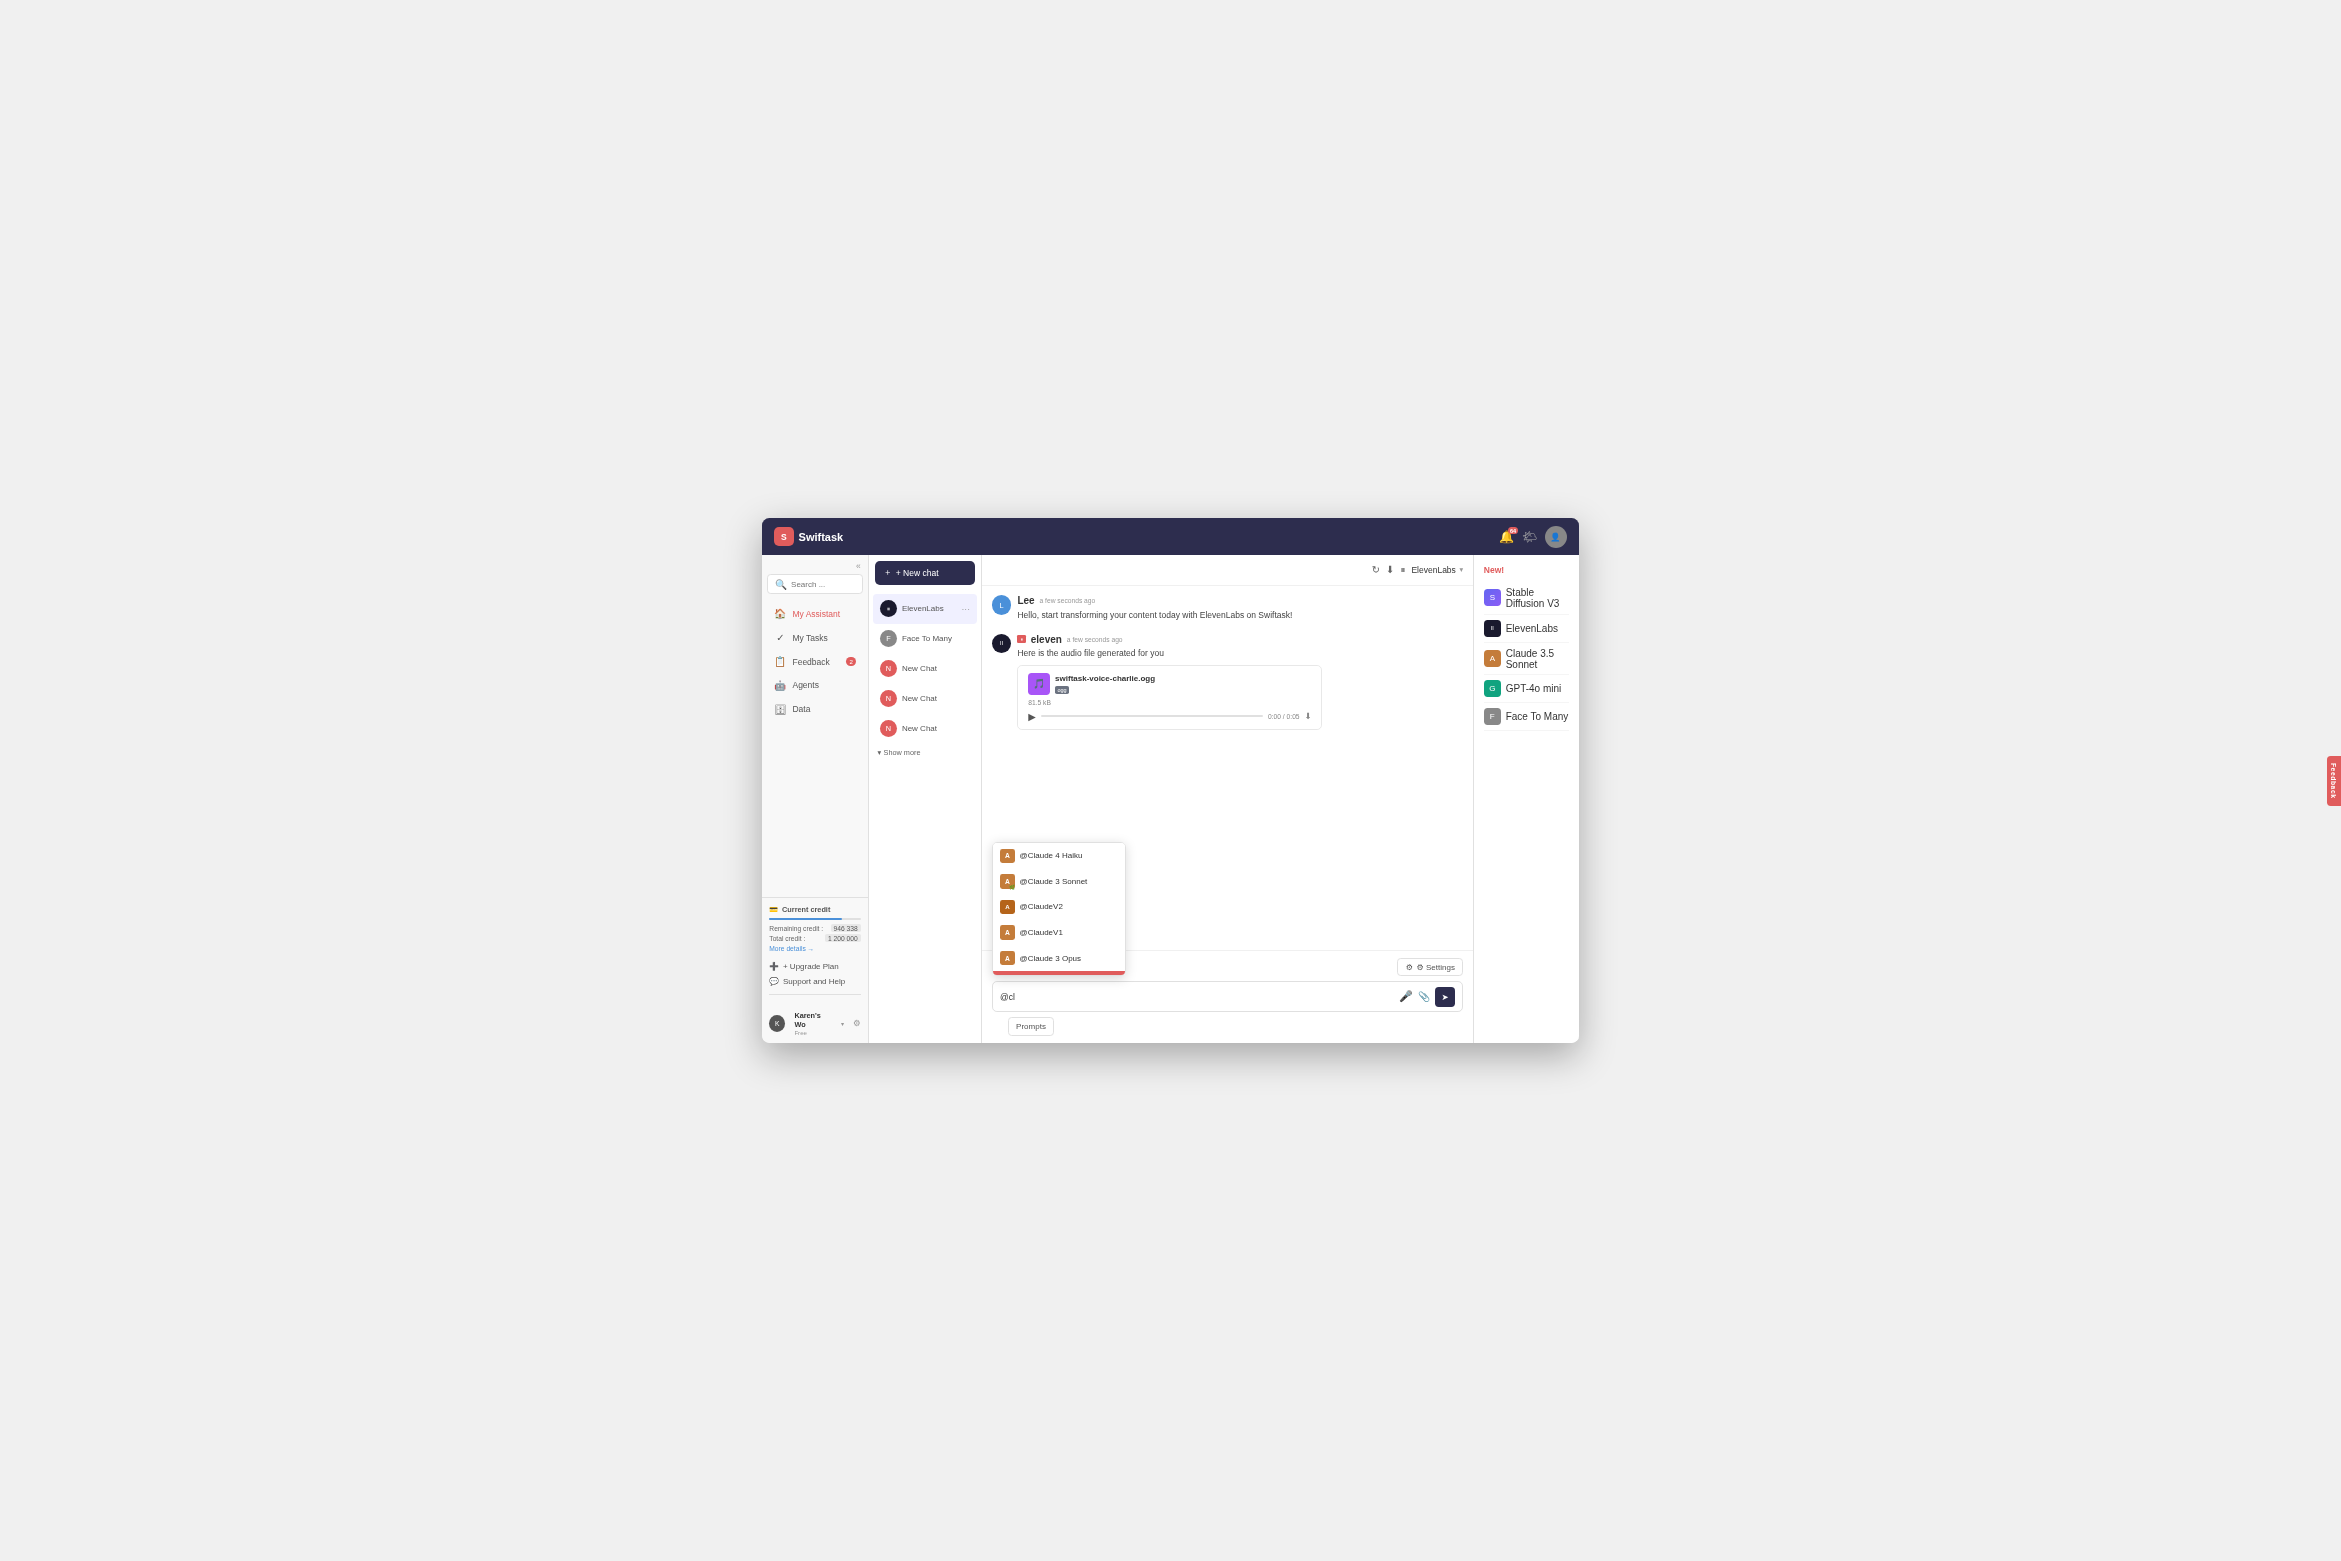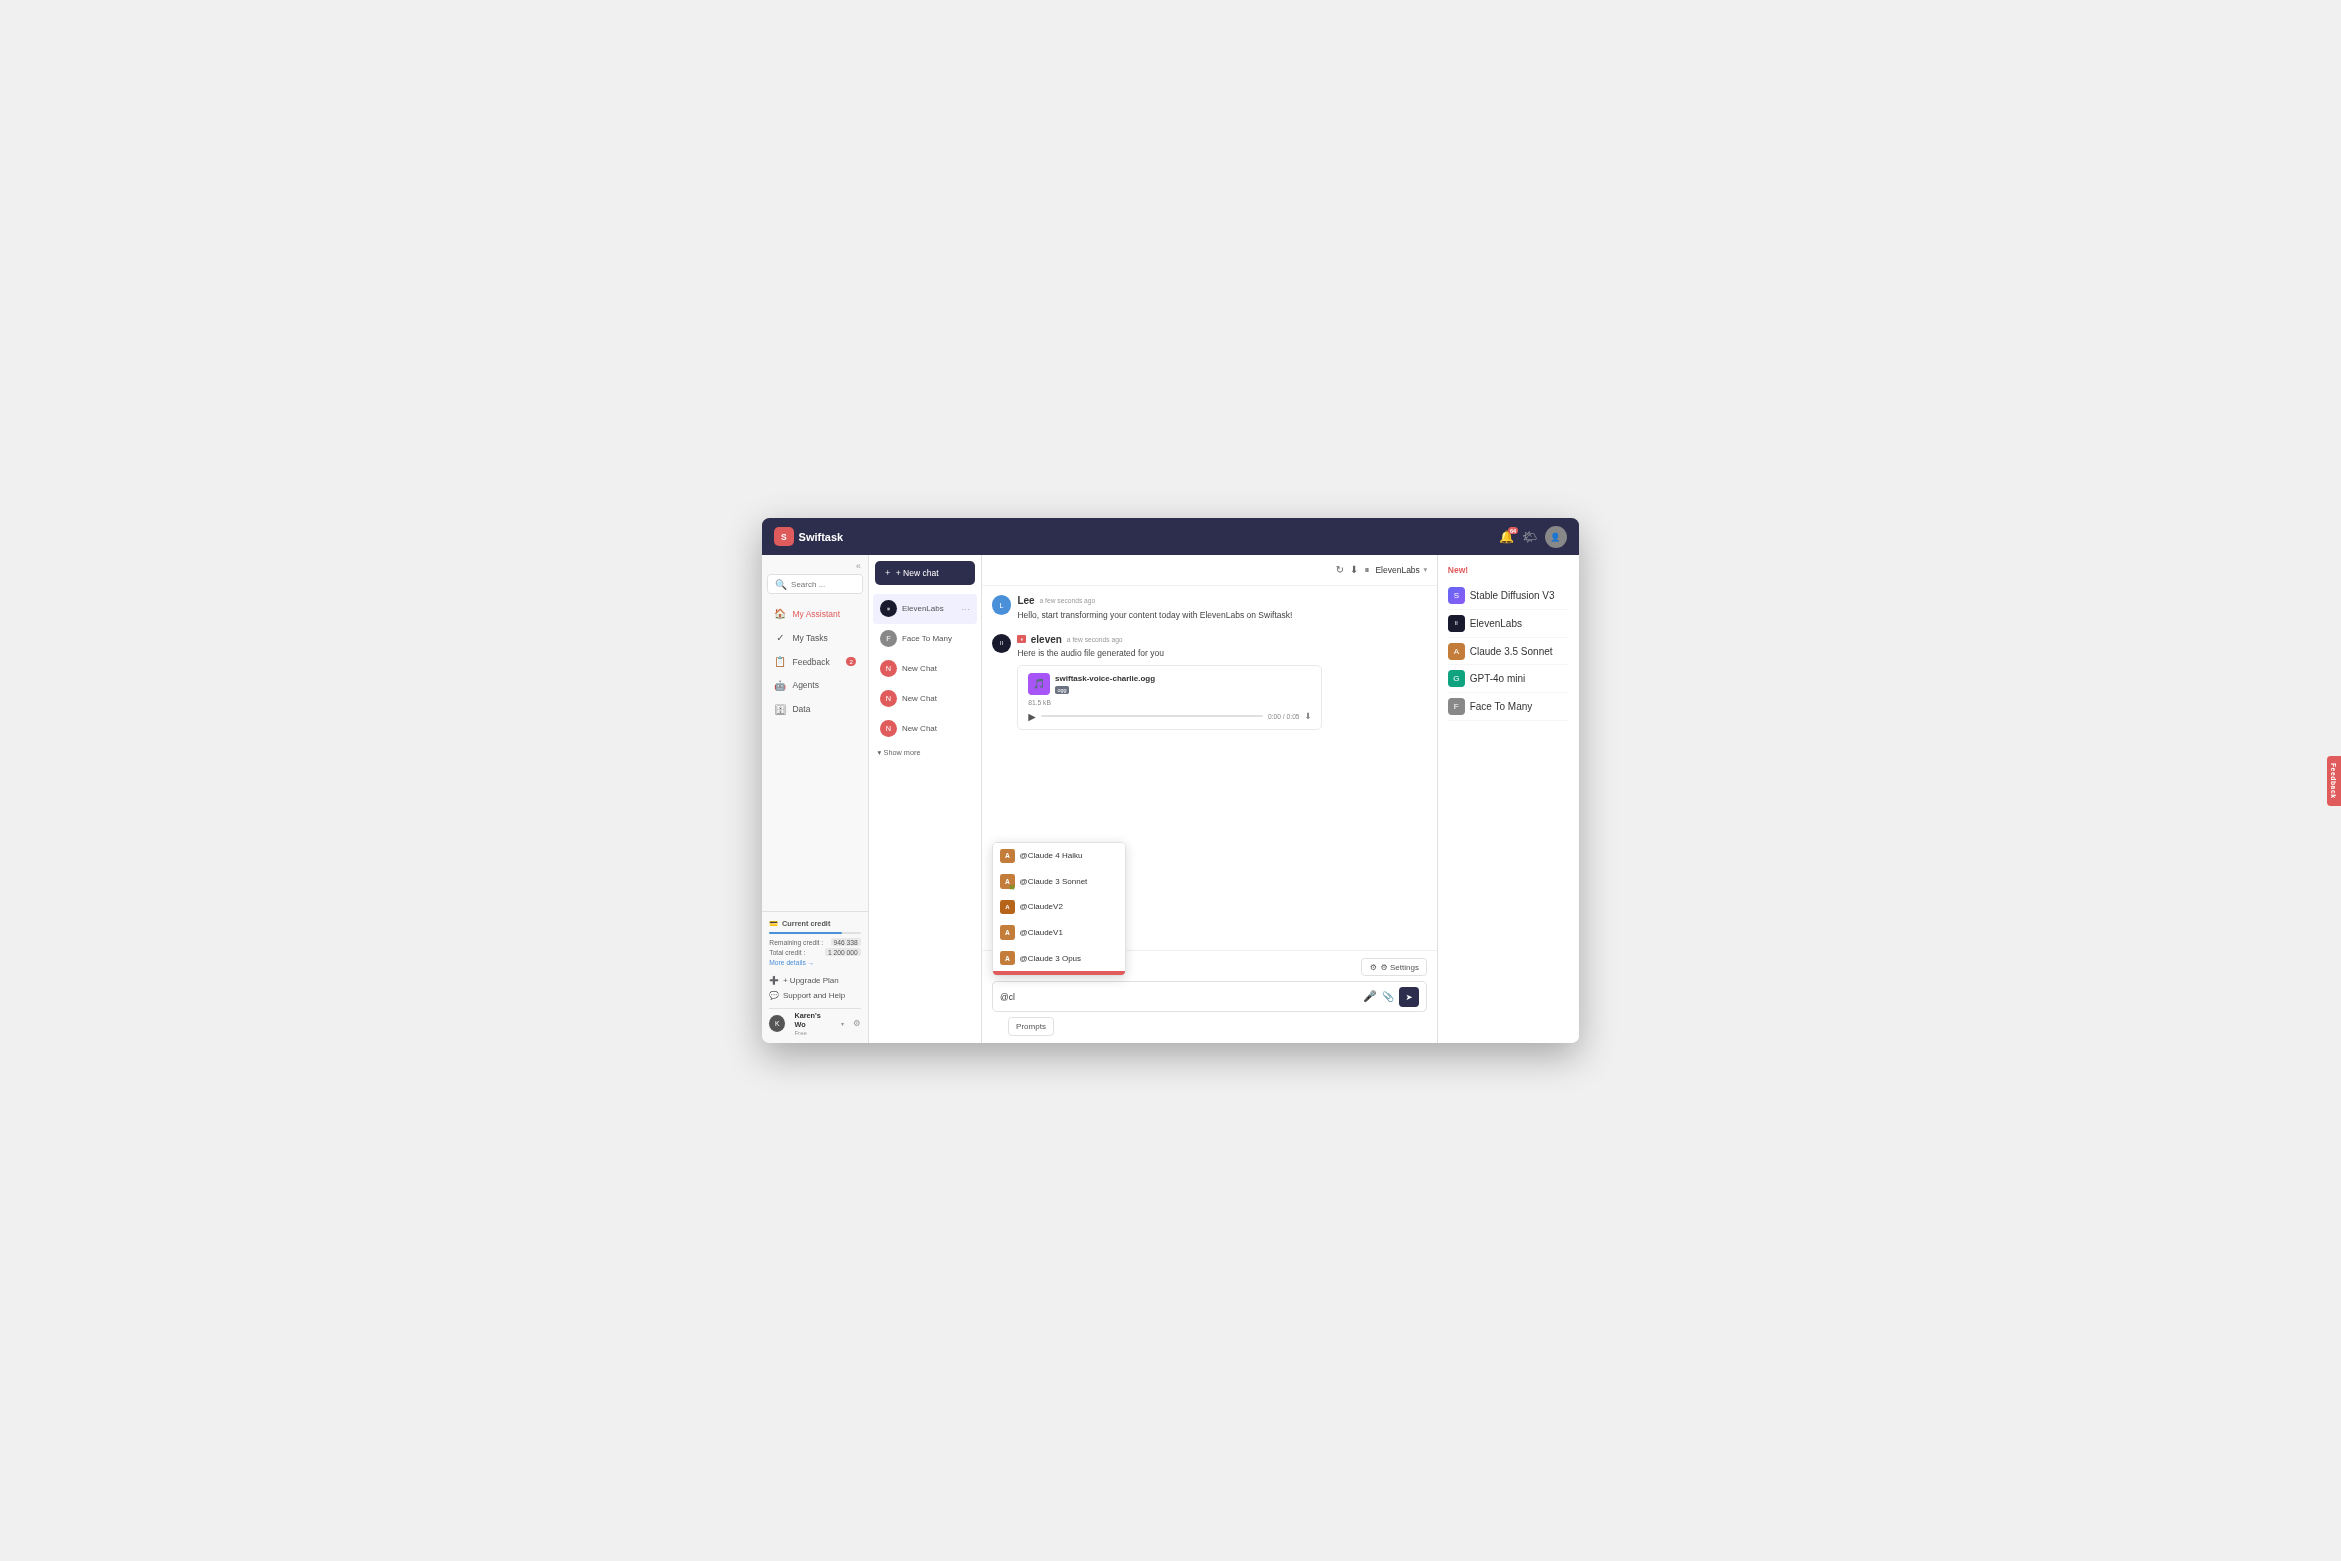--- a/index.html
+++ b/index.html
@@ -39,21 +39,21 @@
     .credit-section { margin-bottom: 7.3px; }
     .credit-label { font-size: 7.3px; font-weight: 600; color: #555; margin-bottom: 3.7px; display: flex; align-items: center; gap: 3.7px; }
     .credit-label-icon { color: #e05c5c; }
     .credit-bar { background: #e0e0e0; height: 2.4px; border-radius: 1.2px; margin-bottom: 3.7px; }
     .credit-bar-fill { background: #4a90d9; height: 2.4px; border-radius: 1.2px; }
     .credit-row { display: flex; justify-content: space-between; align-items: center; margin-bottom: 1.8px; font-size: 6.7px; color: #666; }
     .credit-value { background: #e8e8e8; border-radius: 1.8px; padding: 0.6px 3px; font-size: 6.7px; color: #555; }
     .more-details { color: #4a90d9; font-size: 6.7px; cursor: pointer; text-decoration: none; display: flex; align-items: center; gap: 1.8px; margin-top: 2.4px; }
     .upgrade-btn { display: flex; align-items: center; gap: 3.7px; color: #555; font-size: 8px; cursor: pointer; padding: 3px 0; }
     .support-btn { display: flex; align-items: center; gap: 3.7px; color: #555; font-size: 8px; cursor: pointer; padding: 3px 0; margin-bottom: 4.9px; }
-    .user-section { display: flex; align-items: center; gap: 9px; padding-top: 2px; border-top: 0.6px solid #e0e0e0; }
+    .user-section { display: flex; align-items: center; gap: 9px; padding-top: 16px; border-top: 0.6px solid #e0e0e0; }
     .user-avatar-small { width: 17px; height: 17px; border-radius: 50%; background: #555; display: flex; align-items: center; justify-content: center; color: white; font-size: 6.7px; }
     .user-name { font-size: 7.3px; font-weight: 600; color: #333; }
     .user-plan { font-size: 6.1px; color: #999; }
     .user-caret { margin-left: auto; color: #999; font-size: 6.1px; }
     .settings-btn { color: #999; cursor: pointer; font-size: 8.5px; }
     
     
     .chat-sidebar { width: 113px; background: white; border-right: 0.6px solid #e0e0e0; display: flex; flex-direction: column; flex-shrink: 0; }
     .new-chat-btn { margin: 6.1px; background: #2d2d4e; color: white; border: none; border-radius: 4.9px; padding: 6.1px 8.5px; font-size: 8.5px; font-weight: 500; cursor: pointer; display: flex; align-items: center; gap: 3.7px; }
     .chat-list { flex: 1; overflow-y: auto; padding: 2.4px 0; }
@@ -113,21 +113,21 @@
     .input-wrapper { display: flex; align-items: center; gap: 4.9px; border: 0.6px solid #e0e0e0; border-radius: 4.9px; padding: 4.9px 7.3px; }
     .chat-input { flex: 1; border: none; outline: none; font-size: 8.5px; color: #333; }
     .input-actions { display: flex; align-items: center; gap: 4.9px; }
     .mic-btn { background: none; border: none; cursor: pointer; color: #e05c5c; font-size: 11px; }
     .attach-btn { background: none; border: none; cursor: pointer; color: #888; font-size: 9.8px; }
     .send-btn { background: #2d2d4e; color: white; border: none; border-radius: 3.7px; width: 19.5px; height: 19.5px; display: flex; align-items: center; justify-content: center; cursor: pointer; font-size: 8.5px; }
     .prompts-row { display: flex; align-items: center; padding-top: 4.9px; margin-left: 16px; }
     .prompts-btn { background: white; border: 0.6px solid #e0e0e0; border-radius: 3.7px; padding: 3.7px 7.3px; font-size: 8px; color: #555; cursor: pointer; }
     
     
-    .right-panel { width: 142px; background: white; border-left: 0.6px solid #e0e0e0; padding: 9.8px; flex-shrink: 0; overflow-y: auto; }
+    .right-panel { width: 106px; background: white; border-left: 0.6px solid #e0e0e0; padding: 9.8px; flex-shrink: 0; overflow-y: auto; }
     .new-label { color: #e05c5c; font-weight: 700; font-size: 8.5px; margin-bottom: 7.3px; }
     .tool-item { display: flex; align-items: center; gap: 4.9px; padding: 4.9px 0; border-bottom: 0.6px solid #f5f5f5; cursor: pointer; }
     .tool-icon { width: 17px; height: 17px; border-radius: 3.7px; display: flex; align-items: center; justify-content: center; font-size: 8px; flex-shrink: 0; }
     .tool-icon.sd { background: linear-gradient(135deg, #6366f1, #8b5cf6); color: white; }
     .tool-icon.el { background: #1a1a2e; color: white; }
     .tool-icon.claude { background: #c47c3a; color: white; }
     .tool-icon.gpt { background: #10a37f; color: white; }
     .tool-icon.ftm { background: #888; color: white; }
     .tool-name { font-size: 10px; color: #333; font-weight: 500; }
     

